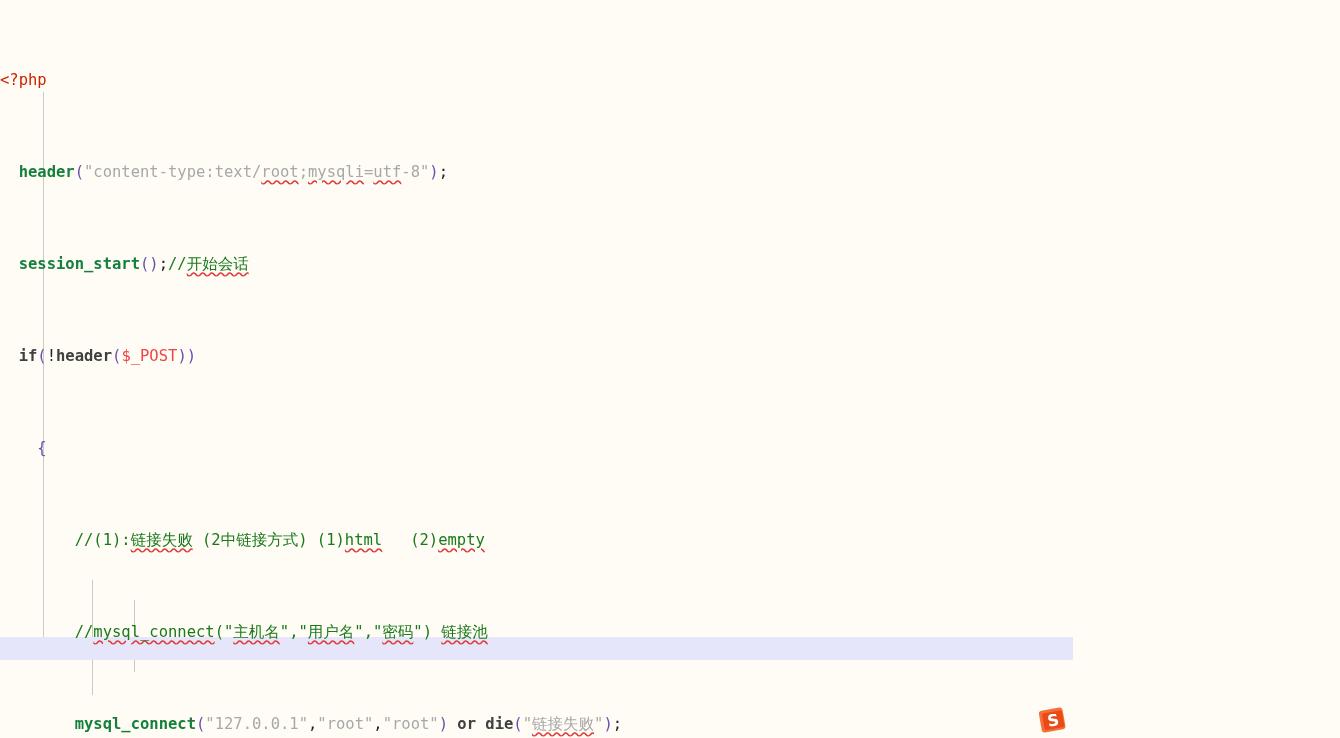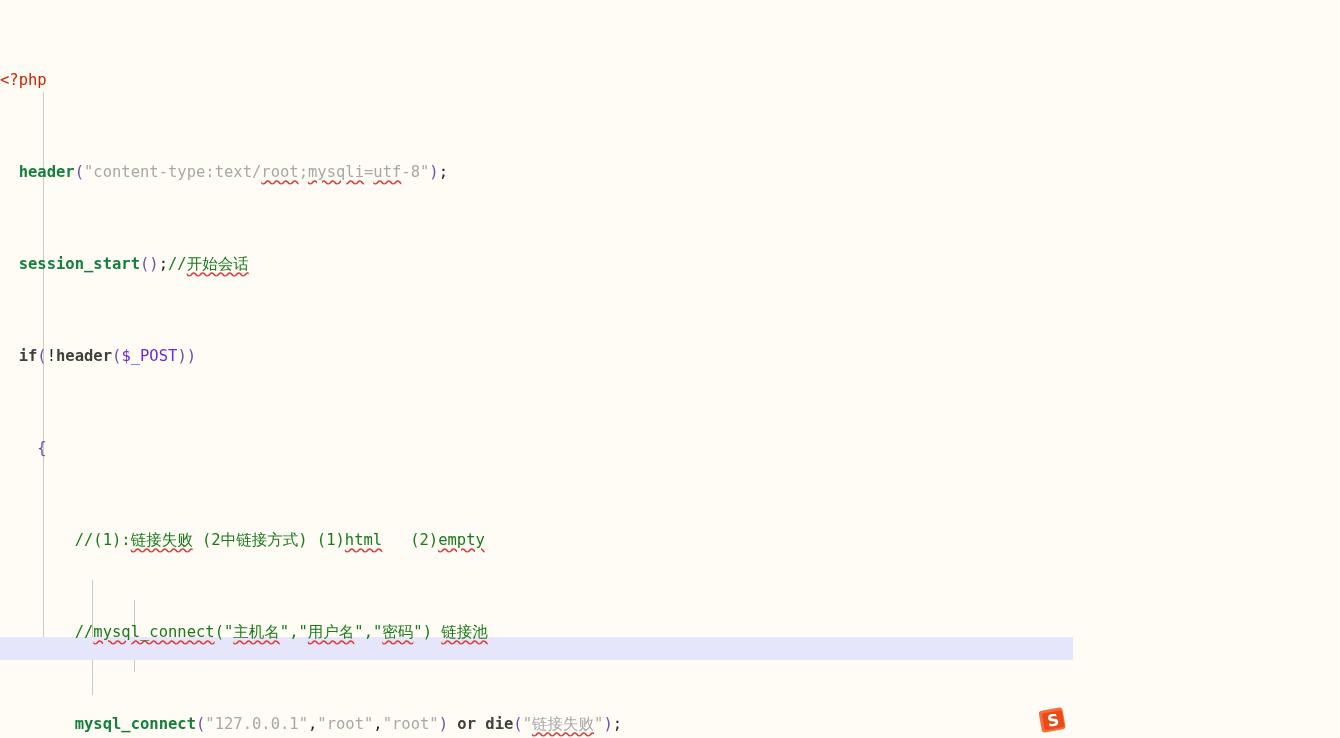--- a/index.html
+++ b/index.html
@@ -33,21 +33,21 @@
   .line{
     height:23px;white-space:pre;
     position:relative;
   }
   
   .kw       {color:#404040;font-weight:bold;}
   .fn       {color:#15803d;font-weight:bold;}
   .str      {color:#a8a8a8;}
   .cmt      {color:#1a7a1a;}
   .punc     {color:#6a4fb0;}
-  .var      {color:#6d28d9;}
+  .var      {color:#ef4444;}
   .op       {color:#222222;}
   .phptag   {color:#cc2200;}
   .plain    {color:#333333;}
 
   
   .sq{
     text-decoration:underline wavy #e03b3b;
     text-decoration-skip-ink:none;
     text-underline-offset:2px;
   }

